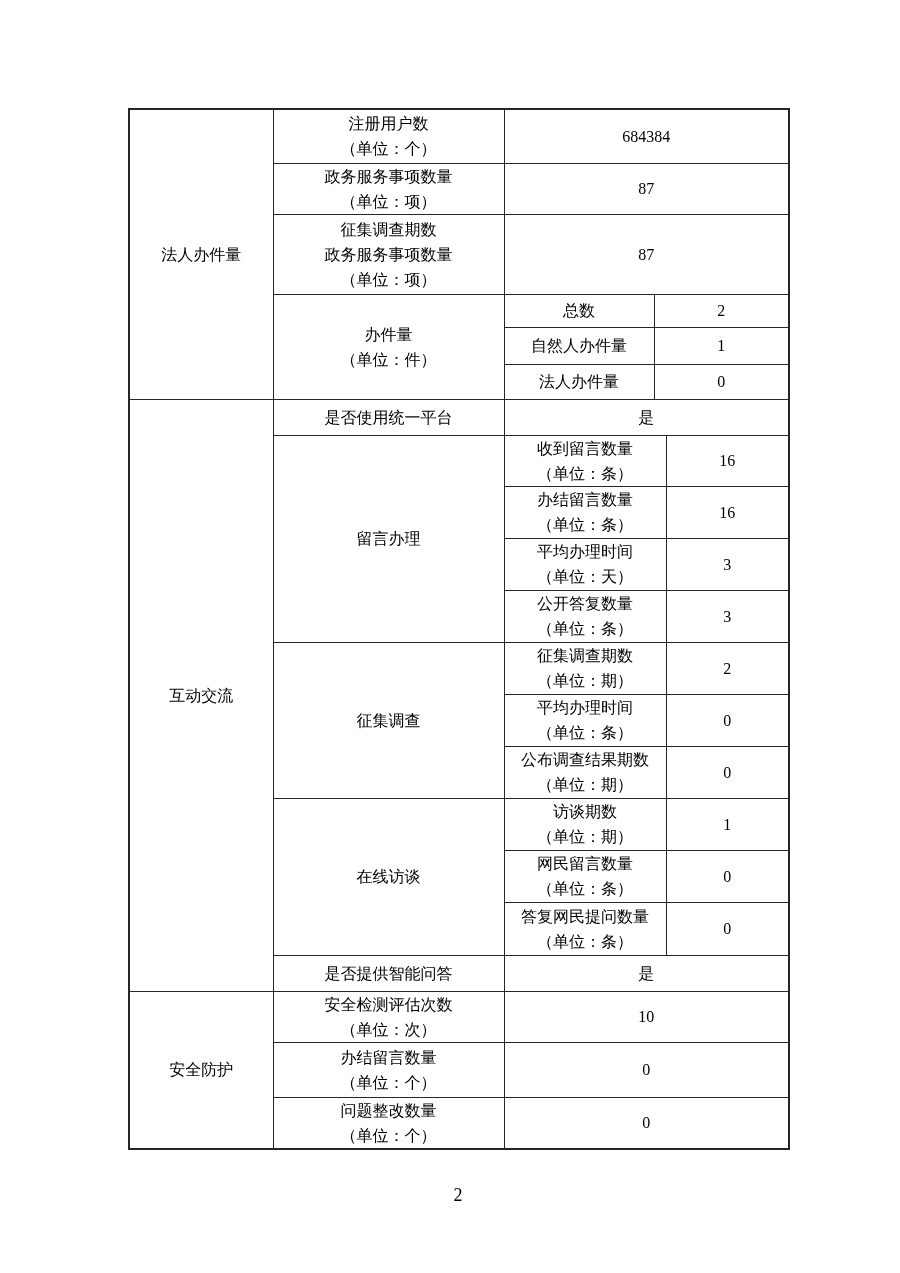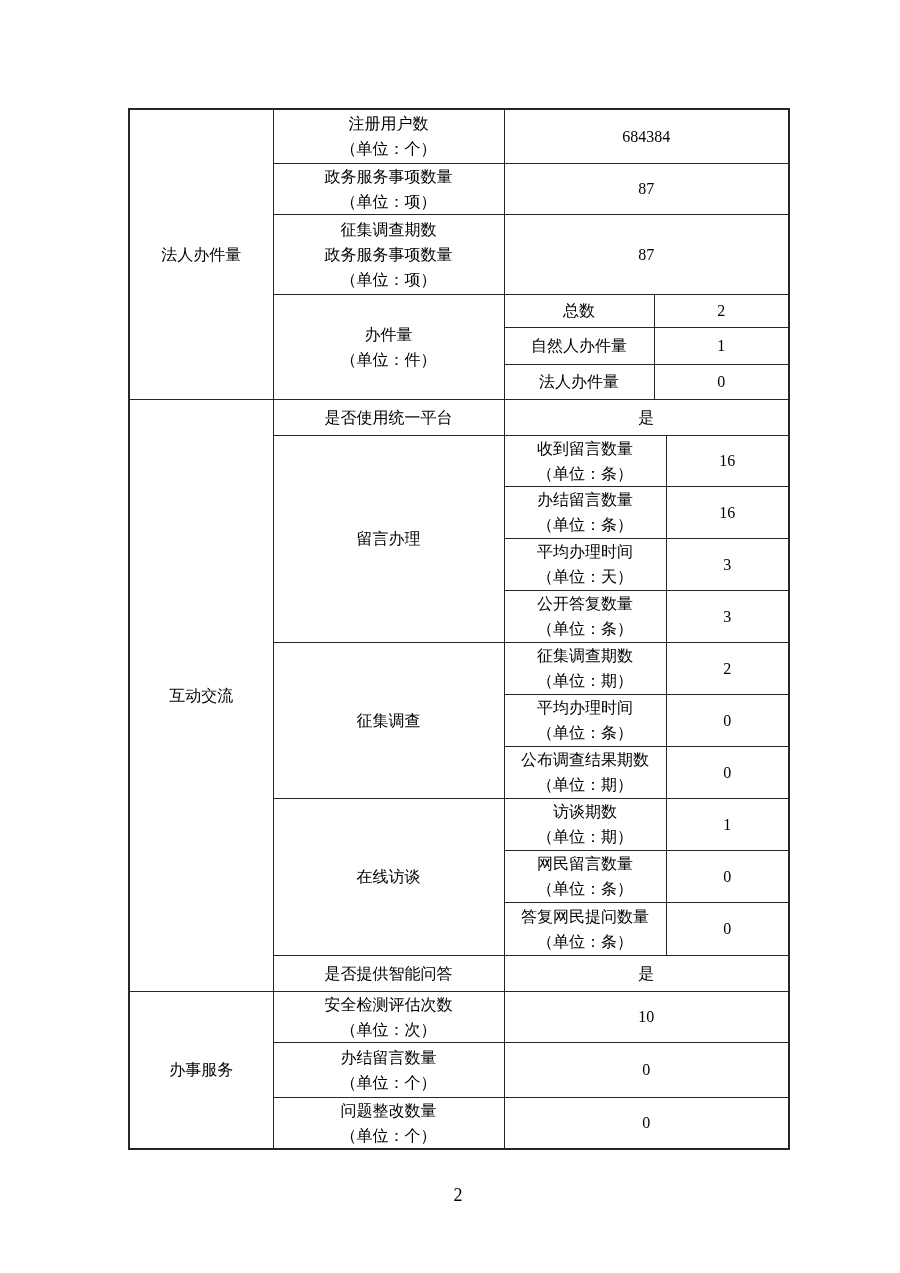--- a/index.html
+++ b/index.html
@@ -180,21 +180,21 @@
         </td>
         <td>0</td>
       </tr>
 
       <tr style="height:36px">
         <td>是否提供智能问答</td>
         <td colspan="3">是</td>
       </tr>
 
       <tr style="height:50px">
-        <td rowspan="3">办事服务</td>
+        <td rowspan="3">安全防护</td>
         <td>
           <div>安全检测评估次数</div>
           <div>（单位：次）</div>
         </td>
         <td colspan="3">10</td>
       </tr>
       <tr style="height:55px">
         <td>
           <div>办结留言数量</div>
           <div>（单位：个）</div>

